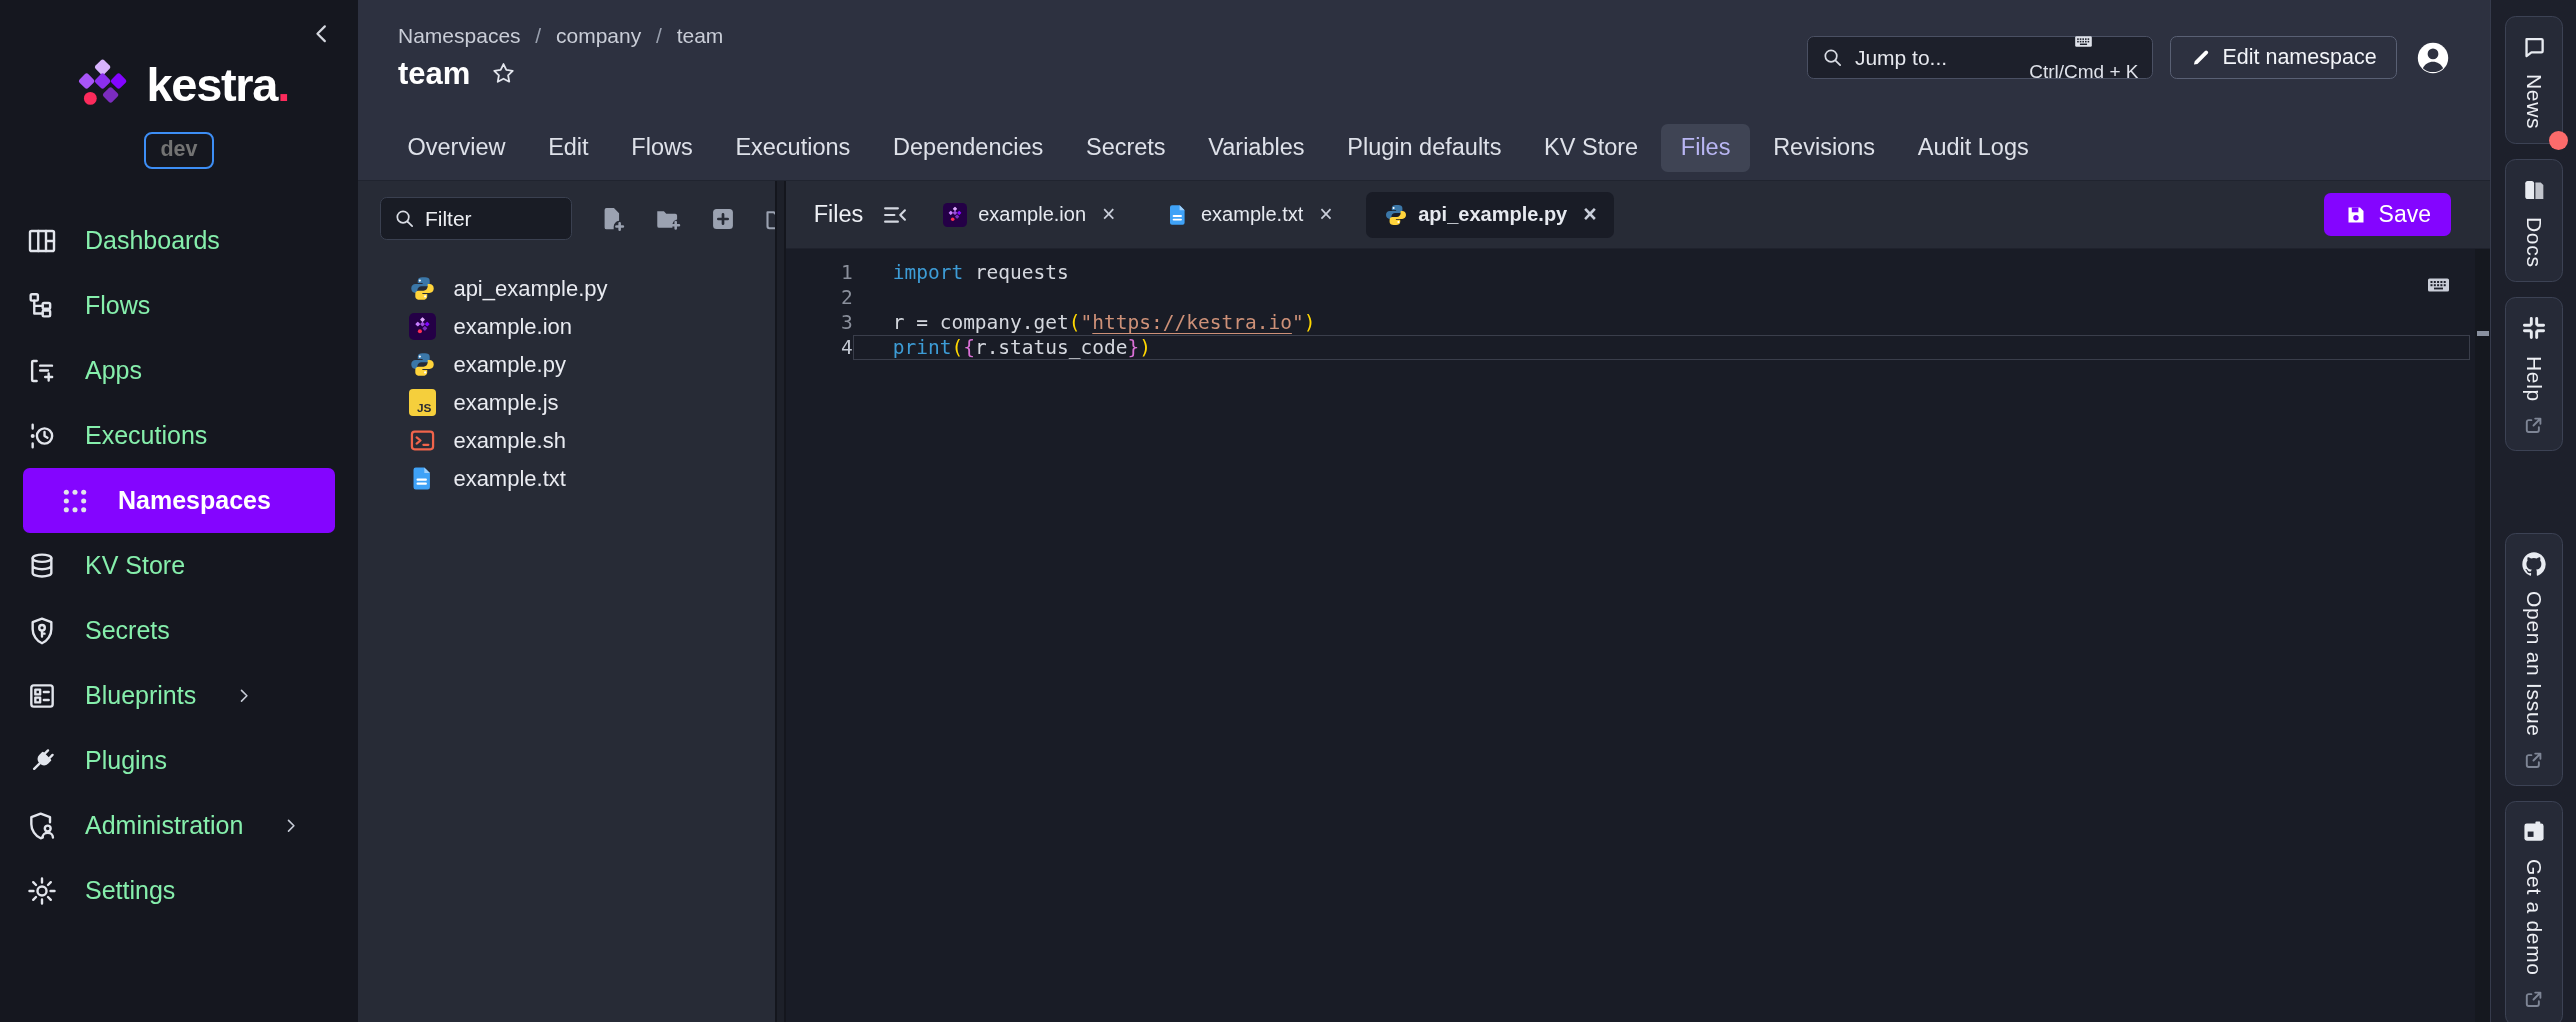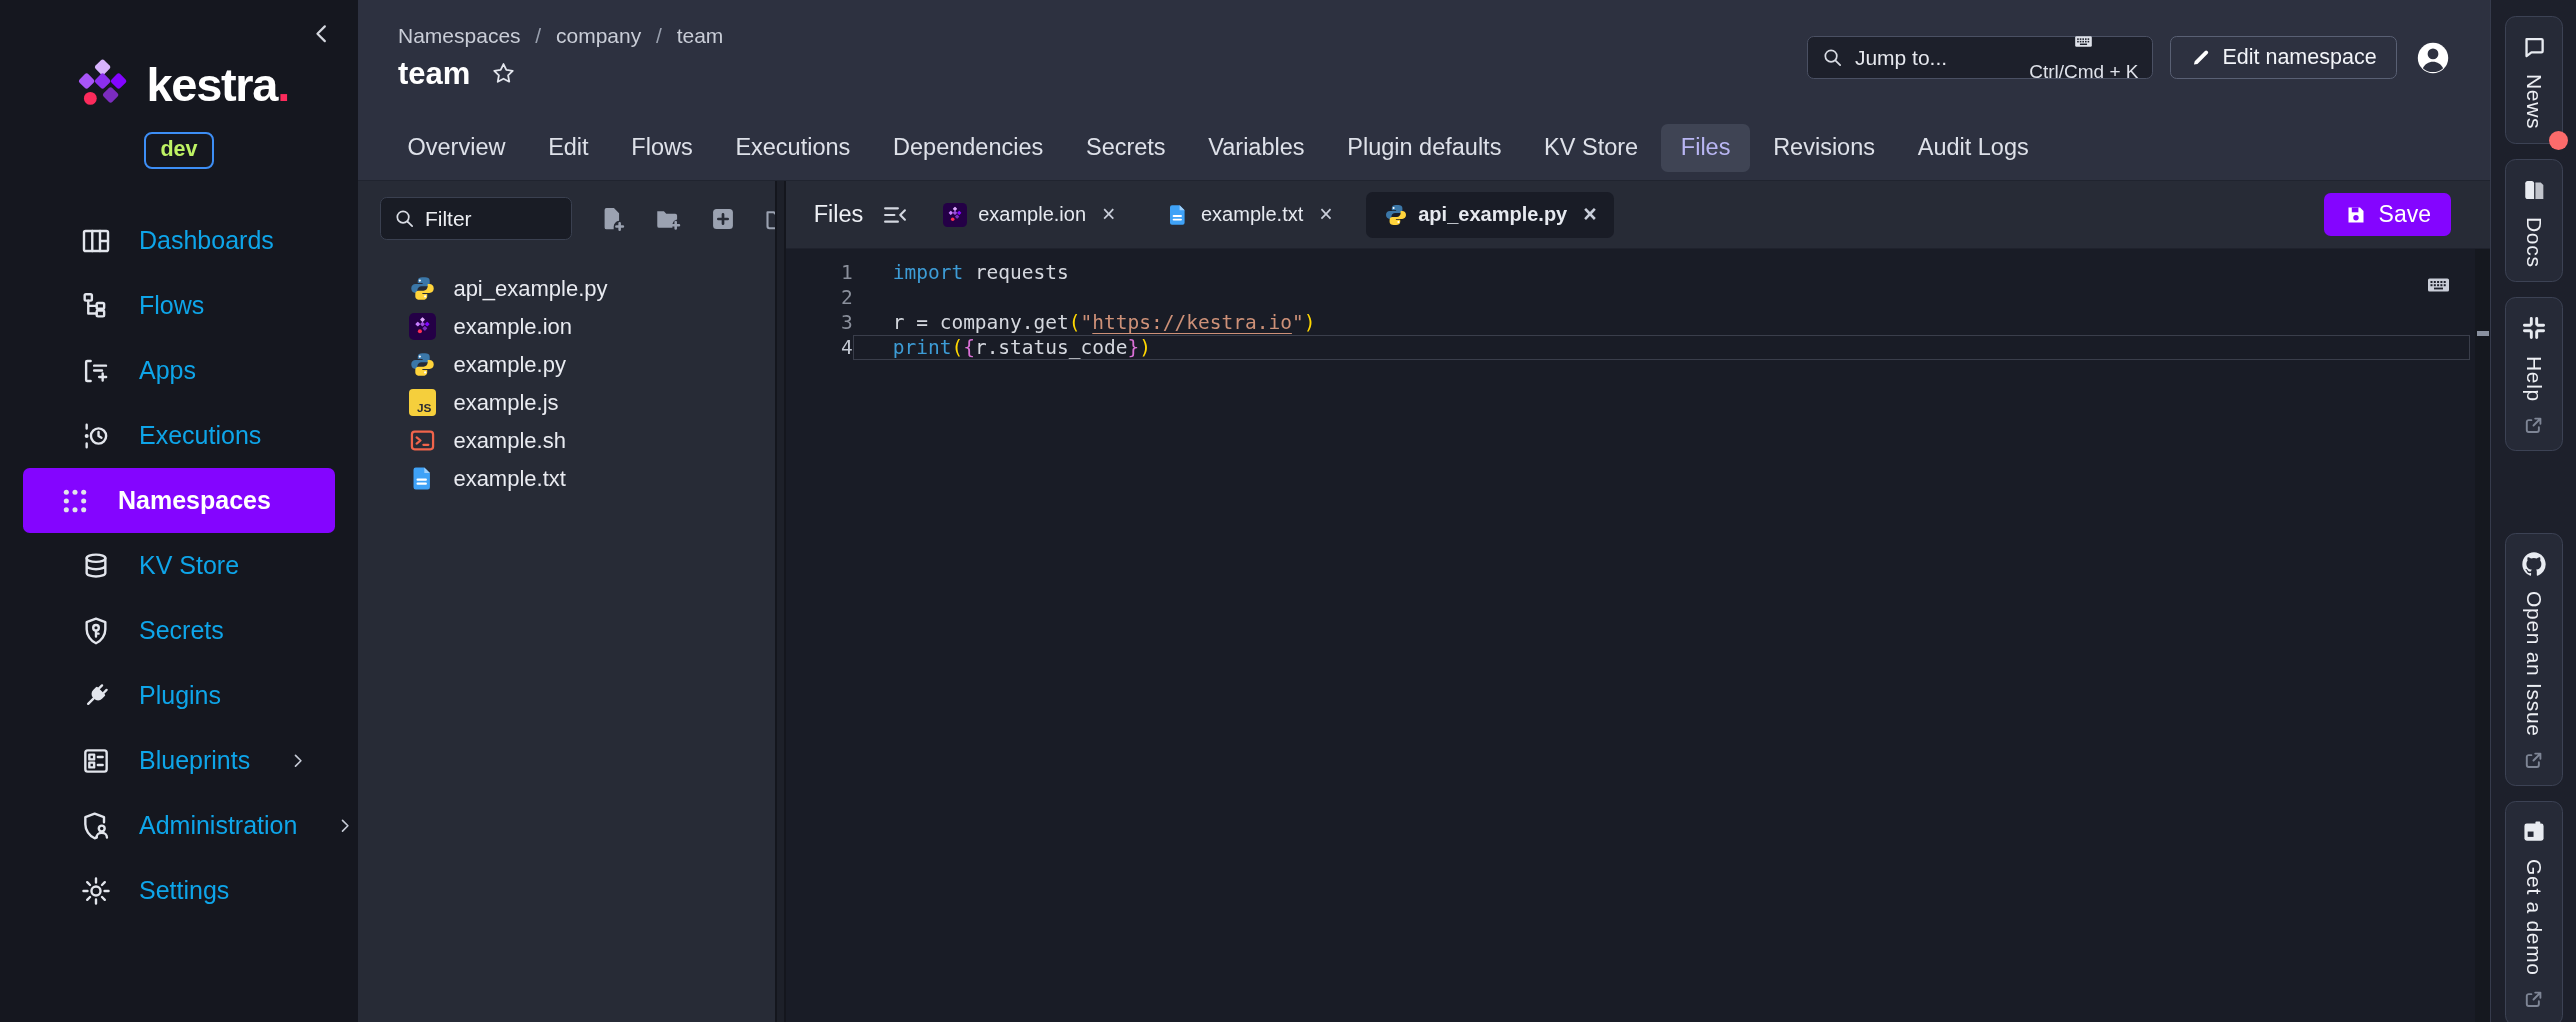--- a/index.html
+++ b/index.html
@@ -7,23 +7,23 @@
   body { font-family:"Liberation Sans", sans-serif; }
   .app { width:2576px; height:1022px; display:flex; overflow:hidden; background:#191C26; }
 
   
   .sidebar { width:358px; flex-shrink:0; background:#15171F; position:relative; }
   .collapse-btn { position:absolute; top:19px; right:21.5px; width:29.5px; height:29.5px; color:#D4D7DE; cursor:pointer; }
   .logo-row { display:flex; align-items:center; justify-content:center; margin-top:52px; gap:13.4px; }
   .logo-mark { width:64px; height:64px; }
   .wordmark { font-size:47px; font-weight:bold; color:#FFFFFF; letter-spacing:-1.3px; }
   .wordmark .pinkdot { color:var(--pink,#FC2B5C); }
-  .env-badge { margin:16px auto 0; width:fit-content; border:2px solid var(--badge,#3D8EF5); border-radius:8px; padding:2.7px 14.8px 5.4px; font-size:21.5px; font-weight:bold; color:#bef264; }
+  .env-badge { margin:16px auto 0; width:fit-content; border:2px solid var(--badge,#3D8EF5); border-radius:8px; padding:2.7px 14.8px 5.4px; font-size:21.5px; font-weight:bold; color:#737373; }
   .nav { margin-top:39px; display:flex; flex-direction:column; }
-  .nav-item { height:65px; display:flex; align-items:center; padding-left:80px; gap:27px; font-size:25px; color:#0ea5e9; cursor:pointer; }
+  .nav-item { height:65px; display:flex; align-items:center; padding-left:26px; gap:27px; font-size:25px; color:#86efac; cursor:pointer; }
   .nav-item .nicon { width:32px; height:32px; color:#E2E5EC; flex-shrink:0; }
   .nav-item.active { background:var(--accent,#8405FF); border-radius:6.7px; margin:0 23px; padding-left:36px; color:#FFFFFF; font-weight:bold; }
   .nav-chev { width:21.5px; height:21.5px; color:#C6CBD6; margin-left:9.4px; }
 
   
   .main { flex:1; min-width:0; display:flex; flex-direction:column; }
   .header { height:115px; background:#2D3140; display:flex; align-items:center; padding:0 38px 0 40px; }
   .head-left { display:flex; flex-direction:column; gap:8px; }
   .breadcrumb { display:flex; gap:14.8px; font-size:21px; color:#C9CDD7; }
   .breadcrumb .sep { color:#99A0AE; }
@@ -195,45 +195,45 @@
               <path d="M12 2.8l7 2.6v5.2c0 4.6-3 8.9-7 10.6-4-1.7-7-6-7-10.6V5.4z"></path>
               <circle cx="12" cy="9.6" r="2.1"></circle>
               <path d="M12 11.7v4.5M12 14h1.9"></path>
             </svg>
           </span>
           <span>Secrets</span>
         </div>
         <div class="nav-item">
           <span class="nicon">
             <svg viewBox="0 0 24 24" width="100%" height="100%" fill="none" stroke="currentColor" stroke-width="1.8" stroke-linecap="round" stroke-linejoin="round">
+              <rect x="4" y="4" width="16" height="16" rx="1.8"></rect>
+              <rect x="7" y="7.2" width="3.6" height="3.6"></rect>
+              <path d="M13.4 9h3.6"></path>
+              <rect x="7" y="13.2" width="3.6" height="3.6"></rect>
+              <path d="M13.4 15h3.6"></path>
+            </svg>
+          </span>
+          <span>Blueprints</span>
+          <span class="nav-chev">
+            <svg viewBox="0 0 24 24" width="100%" height="100%" fill="none" stroke="currentColor" stroke-width="1.8" stroke-linecap="round" stroke-linejoin="round">
+              <path d="M9.5 6l6 6-6 6"></path>
+            </svg>
+          </span>
+        </div>
+        <div class="nav-item">
+          <span class="nicon">
+            <svg viewBox="0 0 24 24" width="100%" height="100%" fill="none" stroke="currentColor" stroke-width="1.8" stroke-linecap="round" stroke-linejoin="round">
               <g transform="rotate(45 12 12)">
                 <path d="M9.6 3.2v3.2M14.4 3.2v3.2"></path>
                 <path d="M8.3 6.4h7.4a1 1 0 0 1 1 1v2.9a4.2 4.2 0 0 1-4.2 4.2h-1a4.2 4.2 0 0 1-4.2-4.2V7.4a1 1 0 0 1 1-1z" fill="currentColor" stroke="none"></path>
                 <path d="M12 14.7v5.6"></path>
               </g>
             </svg>
           </span>
           <span>Plugins</span>
-        </div>
-        <div class="nav-item">
-          <span class="nicon">
-            <svg viewBox="0 0 24 24" width="100%" height="100%" fill="none" stroke="currentColor" stroke-width="1.8" stroke-linecap="round" stroke-linejoin="round">
-              <rect x="4" y="4" width="16" height="16" rx="1.8"></rect>
-              <rect x="7" y="7.2" width="3.6" height="3.6"></rect>
-              <path d="M13.4 9h3.6"></path>
-              <rect x="7" y="13.2" width="3.6" height="3.6"></rect>
-              <path d="M13.4 15h3.6"></path>
-            </svg>
-          </span>
-          <span>Blueprints</span>
-          <span class="nav-chev">
-            <svg viewBox="0 0 24 24" width="100%" height="100%" fill="none" stroke="currentColor" stroke-width="1.8" stroke-linecap="round" stroke-linejoin="round">
-              <path d="M9.5 6l6 6-6 6"></path>
-            </svg>
-          </span>
         </div>
         <div class="nav-item">
           <span class="nicon">
             <svg viewBox="0 0 24 24" width="100%" height="100%" fill="none" stroke="currentColor" stroke-width="1.8" stroke-linecap="round" stroke-linejoin="round">
               <path d="M11 2.8L4 5.4v5.2c0 4.6 3 8.9 7 10.6.5-.2 1-.5 1.5-.8M11 2.8l7 2.6v3.8"></path>
               <circle cx="16.3" cy="13.9" r="2.2"></circle>
               <path d="M12.4 20.6c0-2.1 1.7-3.5 3.9-3.5s3.9 1.4 3.9 3.5"></path>
             </svg>
           </span>
           <span>Administration</span>

